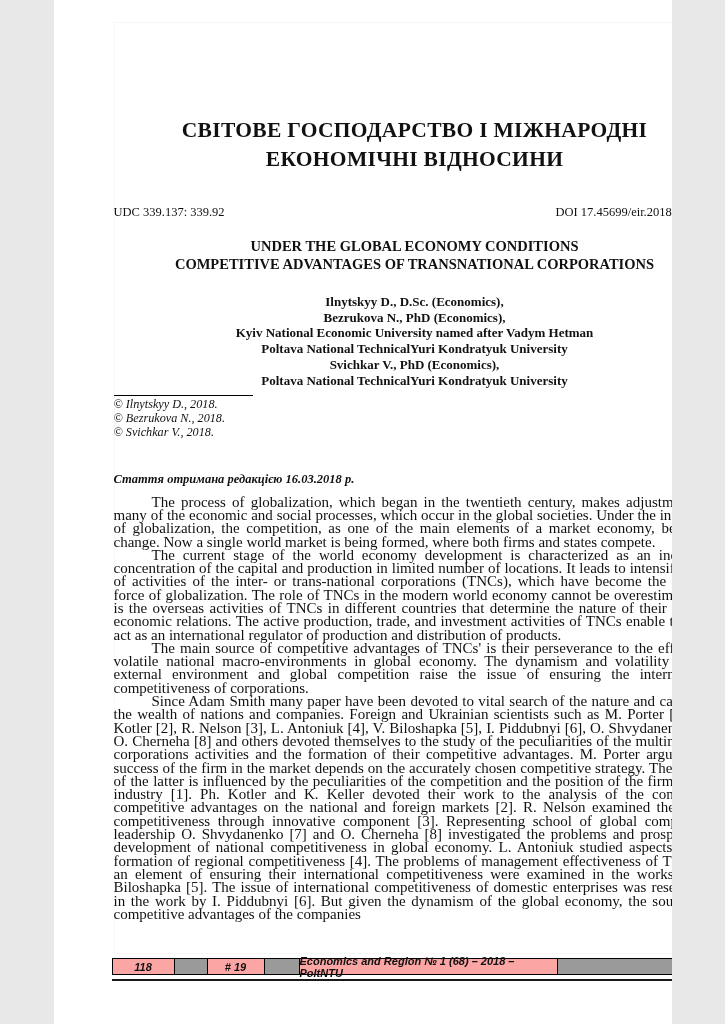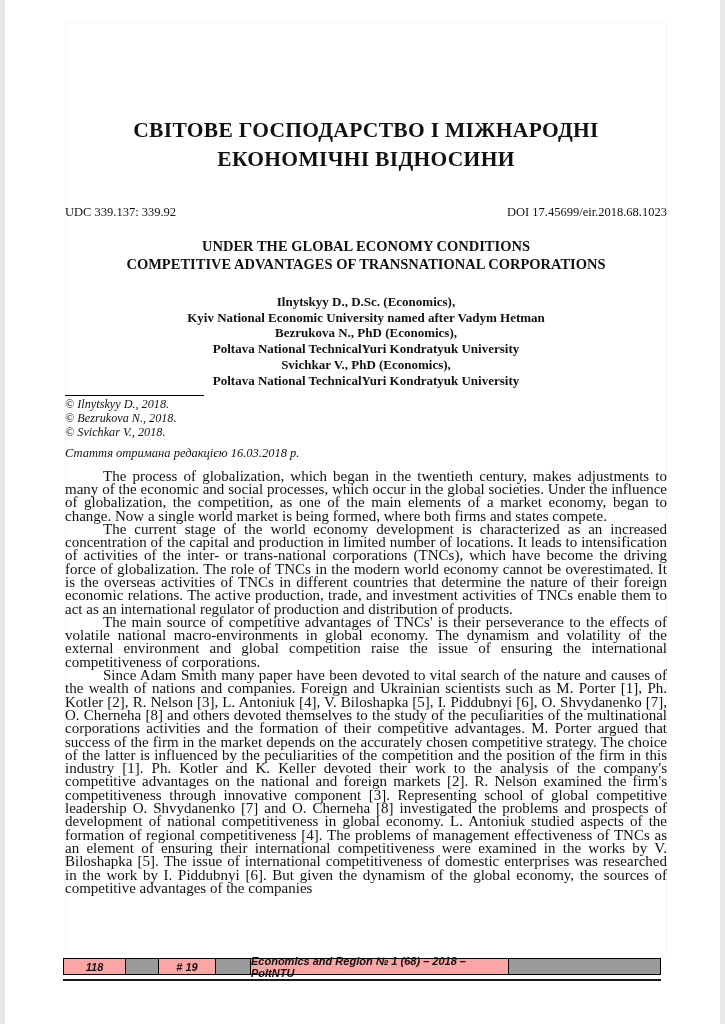--- a/index.html
+++ b/index.html
@@ -1,18 +1,18 @@
 <!DOCTYPE html>
 <html><head>
 <meta charset="utf-8">
 <style>
   html, body { margin: 0; padding: 0; background: #e8e8e8; }
   .page {
     position: relative;
-    width: 715px;
+    width: 618px;
     height: 1024px;
     margin: 0 auto;
     background: #ffffff;
     font-family: "Liberation Serif", "DejaVu Serif", serif;
     color: #111;
     overflow: hidden;
   }
   .content {
     position: absolute;
     left: 60px;
@@ -54,24 +54,25 @@
     height: 0;
     border-top: 1.2px solid #000;
   }
   .copyright {
     margin-top: 2px;
     font-style: italic;
     font-size: 12.2px;
     line-height: 13.8px;
   }
   .received {
-    margin-top: 6px;
+    margin-top: 32px;
     font-style: italic;
     font-size: 12.5px;
     line-height: 14px;
+    font-weight: bold;
   }
   .body-text {
     margin-top: 10px;
     font-size: 15px;
     line-height: 13.3px;
     text-align: justify;
   }
   .body-text p {
     margin: 0;
     text-indent: 38px;
@@ -141,22 +142,22 @@
       <span>DOI 17.45699/eir.2018.68.1023</span>
     </div>
 
     <div class="article-title">
       <div>UNDER THE GLOBAL ECONOMY CONDITIONS</div>
       <div>COMPETITIVE ADVANTAGES OF TRANSNATIONAL CORPORATIONS</div>
     </div>
 
     <div class="authors">
       <div>Ilnytskyy D., D.Sc. (Economics),</div>
+      <div>Bezrukova N., PhD (Economics),</div>
       <div>Kyiv National Economic University named after Vadym Hetman</div>
-      <div>Bezrukova N., PhD (Economics),</div>
       <div>Poltava National TechnicalYuri Kondratyuk University</div>
       <div>Svichkar V., PhD (Economics),</div>
       <div>Poltava National TechnicalYuri Kondratyuk University</div>
     </div>
 
     <div class="copyright-rule"></div>
 
     <div class="copyright">
       <div>© Ilnytskyy D., 2018.</div>
       <div>© Bezrukova N., 2018.</div>

